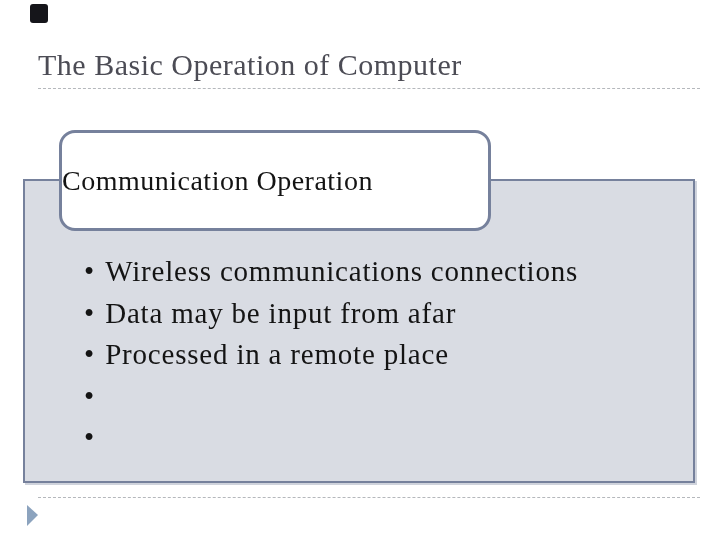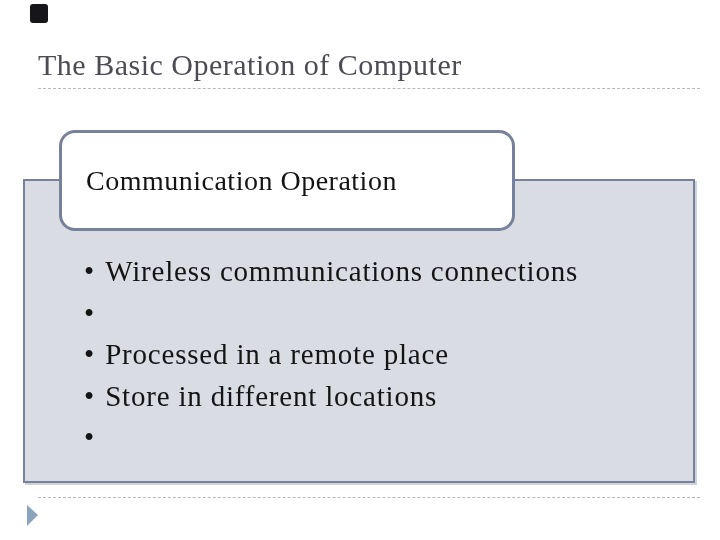--- a/index.html
+++ b/index.html
@@ -24,21 +24,21 @@
   .rule-bottom{top:497px;}
   .content-box{
     position:absolute;left:23px;top:179px;width:668px;height:300px;
     background:#d9dce3;border:2px solid #76819c;
     box-shadow:2px 2px 0 rgba(118,129,156,0.35);
     z-index:1;
   }
   .callout-box{
     position:absolute;left:59px;top:130px;width:426px;height:95px;
     background:#ffffff;border:3px solid #76819c;border-radius:16px;
-    display:flex;align-items:center;padding-left:24px;
+    display:flex;align-items:center;
     z-index:2;
     text-align:right;
   }
   .callout-label{
     font-size:28px;color:#141414;letter-spacing:0.5px;white-space:nowrap;
   }
   .bullet-list{
     position:absolute;left:84px;top:251px;z-index:2;
   }
   .bullet-item{
@@ -74,28 +74,28 @@
     <span class="callout-label">Communication Operation</span>
   </div>
 
   <div class="bullet-list">
     <div class="bullet-item">
       <span class="bullet-dot">•</span>
       <span class="bullet-text">Wireless communications connections</span>
     </div>
     <div class="bullet-item">
       <span class="bullet-dot">•</span>
+      <span class="bullet-text">Data may be input from afar</span>
     </div>
     <div class="bullet-item">
       <span class="bullet-dot">•</span>
       <span class="bullet-text">Processed in a remote place</span>
     </div>
     <div class="bullet-item">
       <span class="bullet-dot">•</span>
-      <span class="bullet-text">Store in different locations</span>
     </div>
     <div class="bullet-item">
       <span class="bullet-dot">•</span>
     </div>
   </div>
 
   <div class="rule rule-bottom"></div>
 
   <div class="footer-arrow"></div>
 

